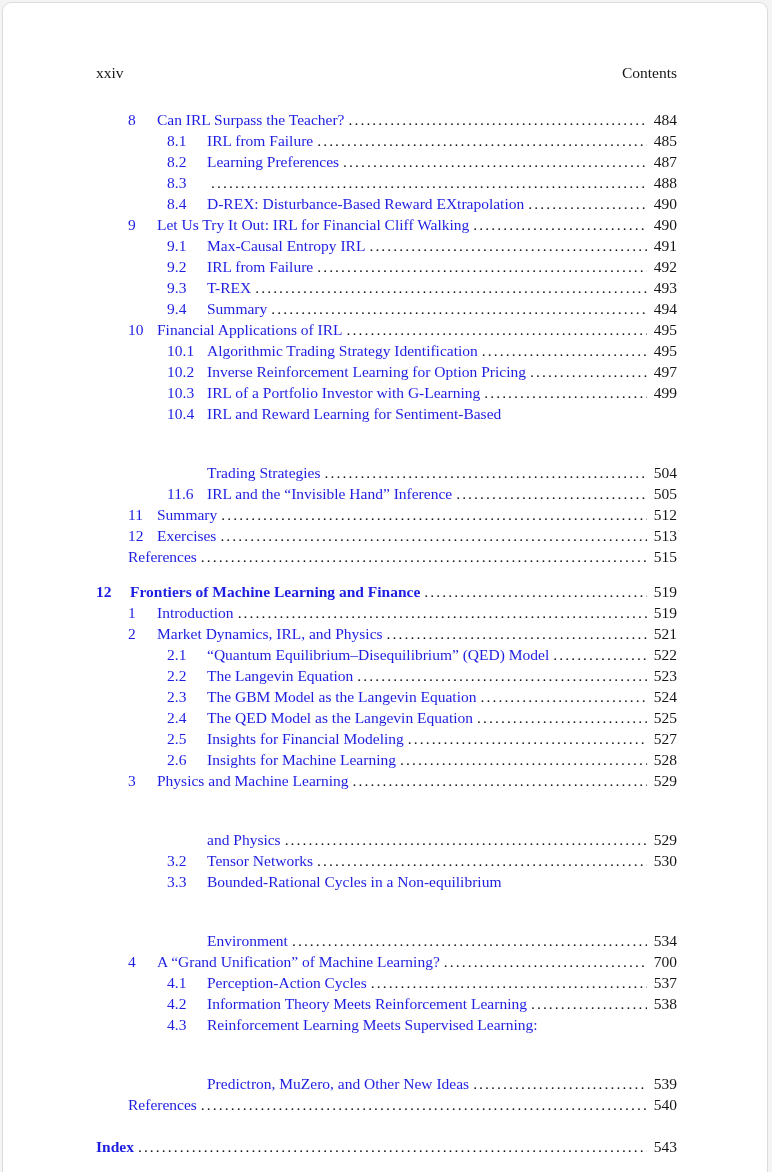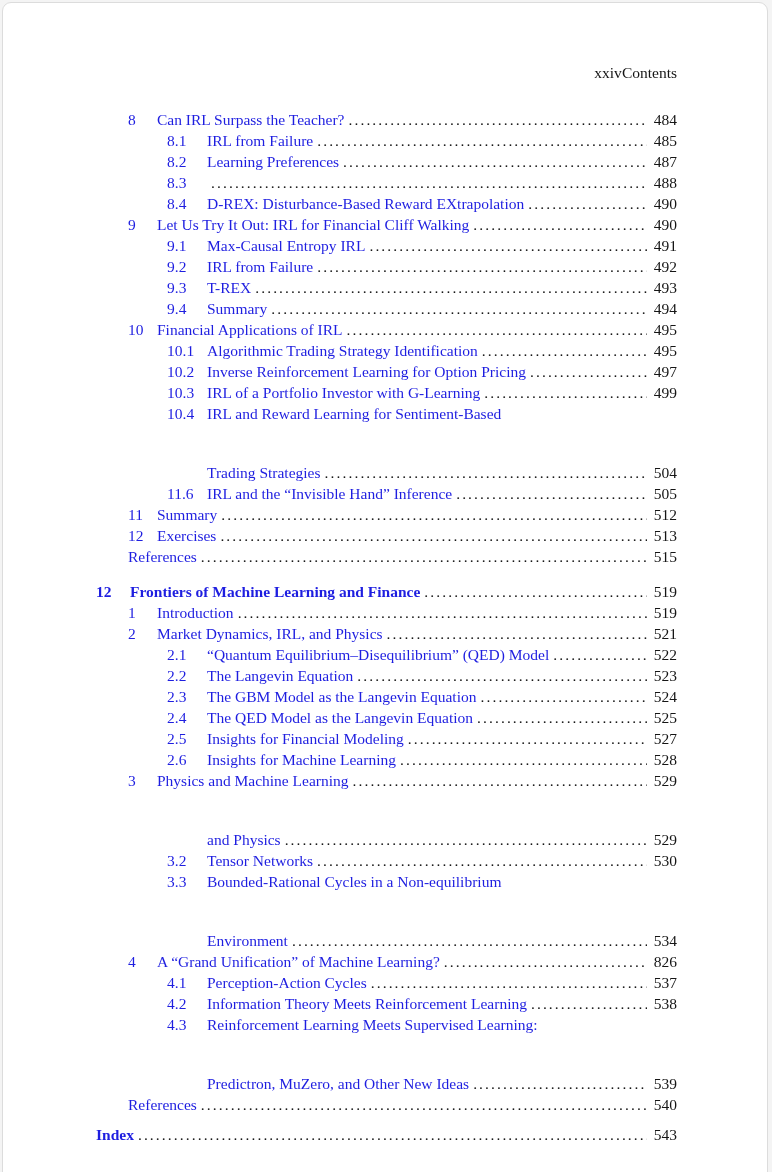--- a/index.html
+++ b/index.html
@@ -22,21 +22,21 @@
     border-radius: 9px;
     box-sizing: border-box;
   }
   .page-inner {
     padding: 60px 90px 0 93px;
     color: #151515;
     font-size: 15.5px;
   }
   .running-head {
     display: flex;
-    justify-content: flex-end;
+    justify-content: space-between;
     align-items: baseline;
     line-height: 20px;
   }
   .toc {
     margin-top: 26px;
   }
   .entry {
     display: flex;
     align-items: baseline;
     line-height: 21px;
@@ -71,21 +71,21 @@
   
   .lvl-chapter .num { width: 34px; font-weight: bold; }
   .lvl-chapter .title { font-weight: bold; }
   .lvl-chapter { margin-top: 14px; }
   .lvl-sec  { padding-left: 32px; }
   .lvl-sec .num { width: 29px; }
   .lvl-sub  { padding-left: 71px; }
   .lvl-sub .num { width: 40px; }
   .lvl-cont { padding-left: 111px; margin-top: 38px; }
   .lvl-refs { padding-left: 32px; }
-  .lvl-index { margin-top: 9px; }
+  .lvl-index { margin-top: 21px; }
   .lvl-index .title { font-weight: bold; }
 </style>
 </head>
 <body>
 
 <div class="page-card">
   <div class="page-inner">
 
     <div class="running-head">
       <span>xxiv</span>
@@ -291,21 +291,21 @@
         <div class="entry lvl-cont">
 
     <span class="title">Environment</span>
     <span class="dots"></span>
     <span class="page-num">534</span>
   </div>
         <div class="entry lvl-sec">
     <span class="num">4</span>
     <span class="title">A “Grand Unification” of Machine Learning?</span>
     <span class="dots"></span>
-    <span class="page-num">826</span>
+    <span class="page-num">700</span>
   </div>
         <div class="entry lvl-sub">
     <span class="num">4.1</span>
     <span class="title">Perception-Action Cycles</span>
     <span class="dots"></span>
     <span class="page-num">537</span>
   </div>
         <div class="entry lvl-sub">
     <span class="num">4.2</span>
     <span class="title">Information Theory Meets Reinforcement Learning</span>

